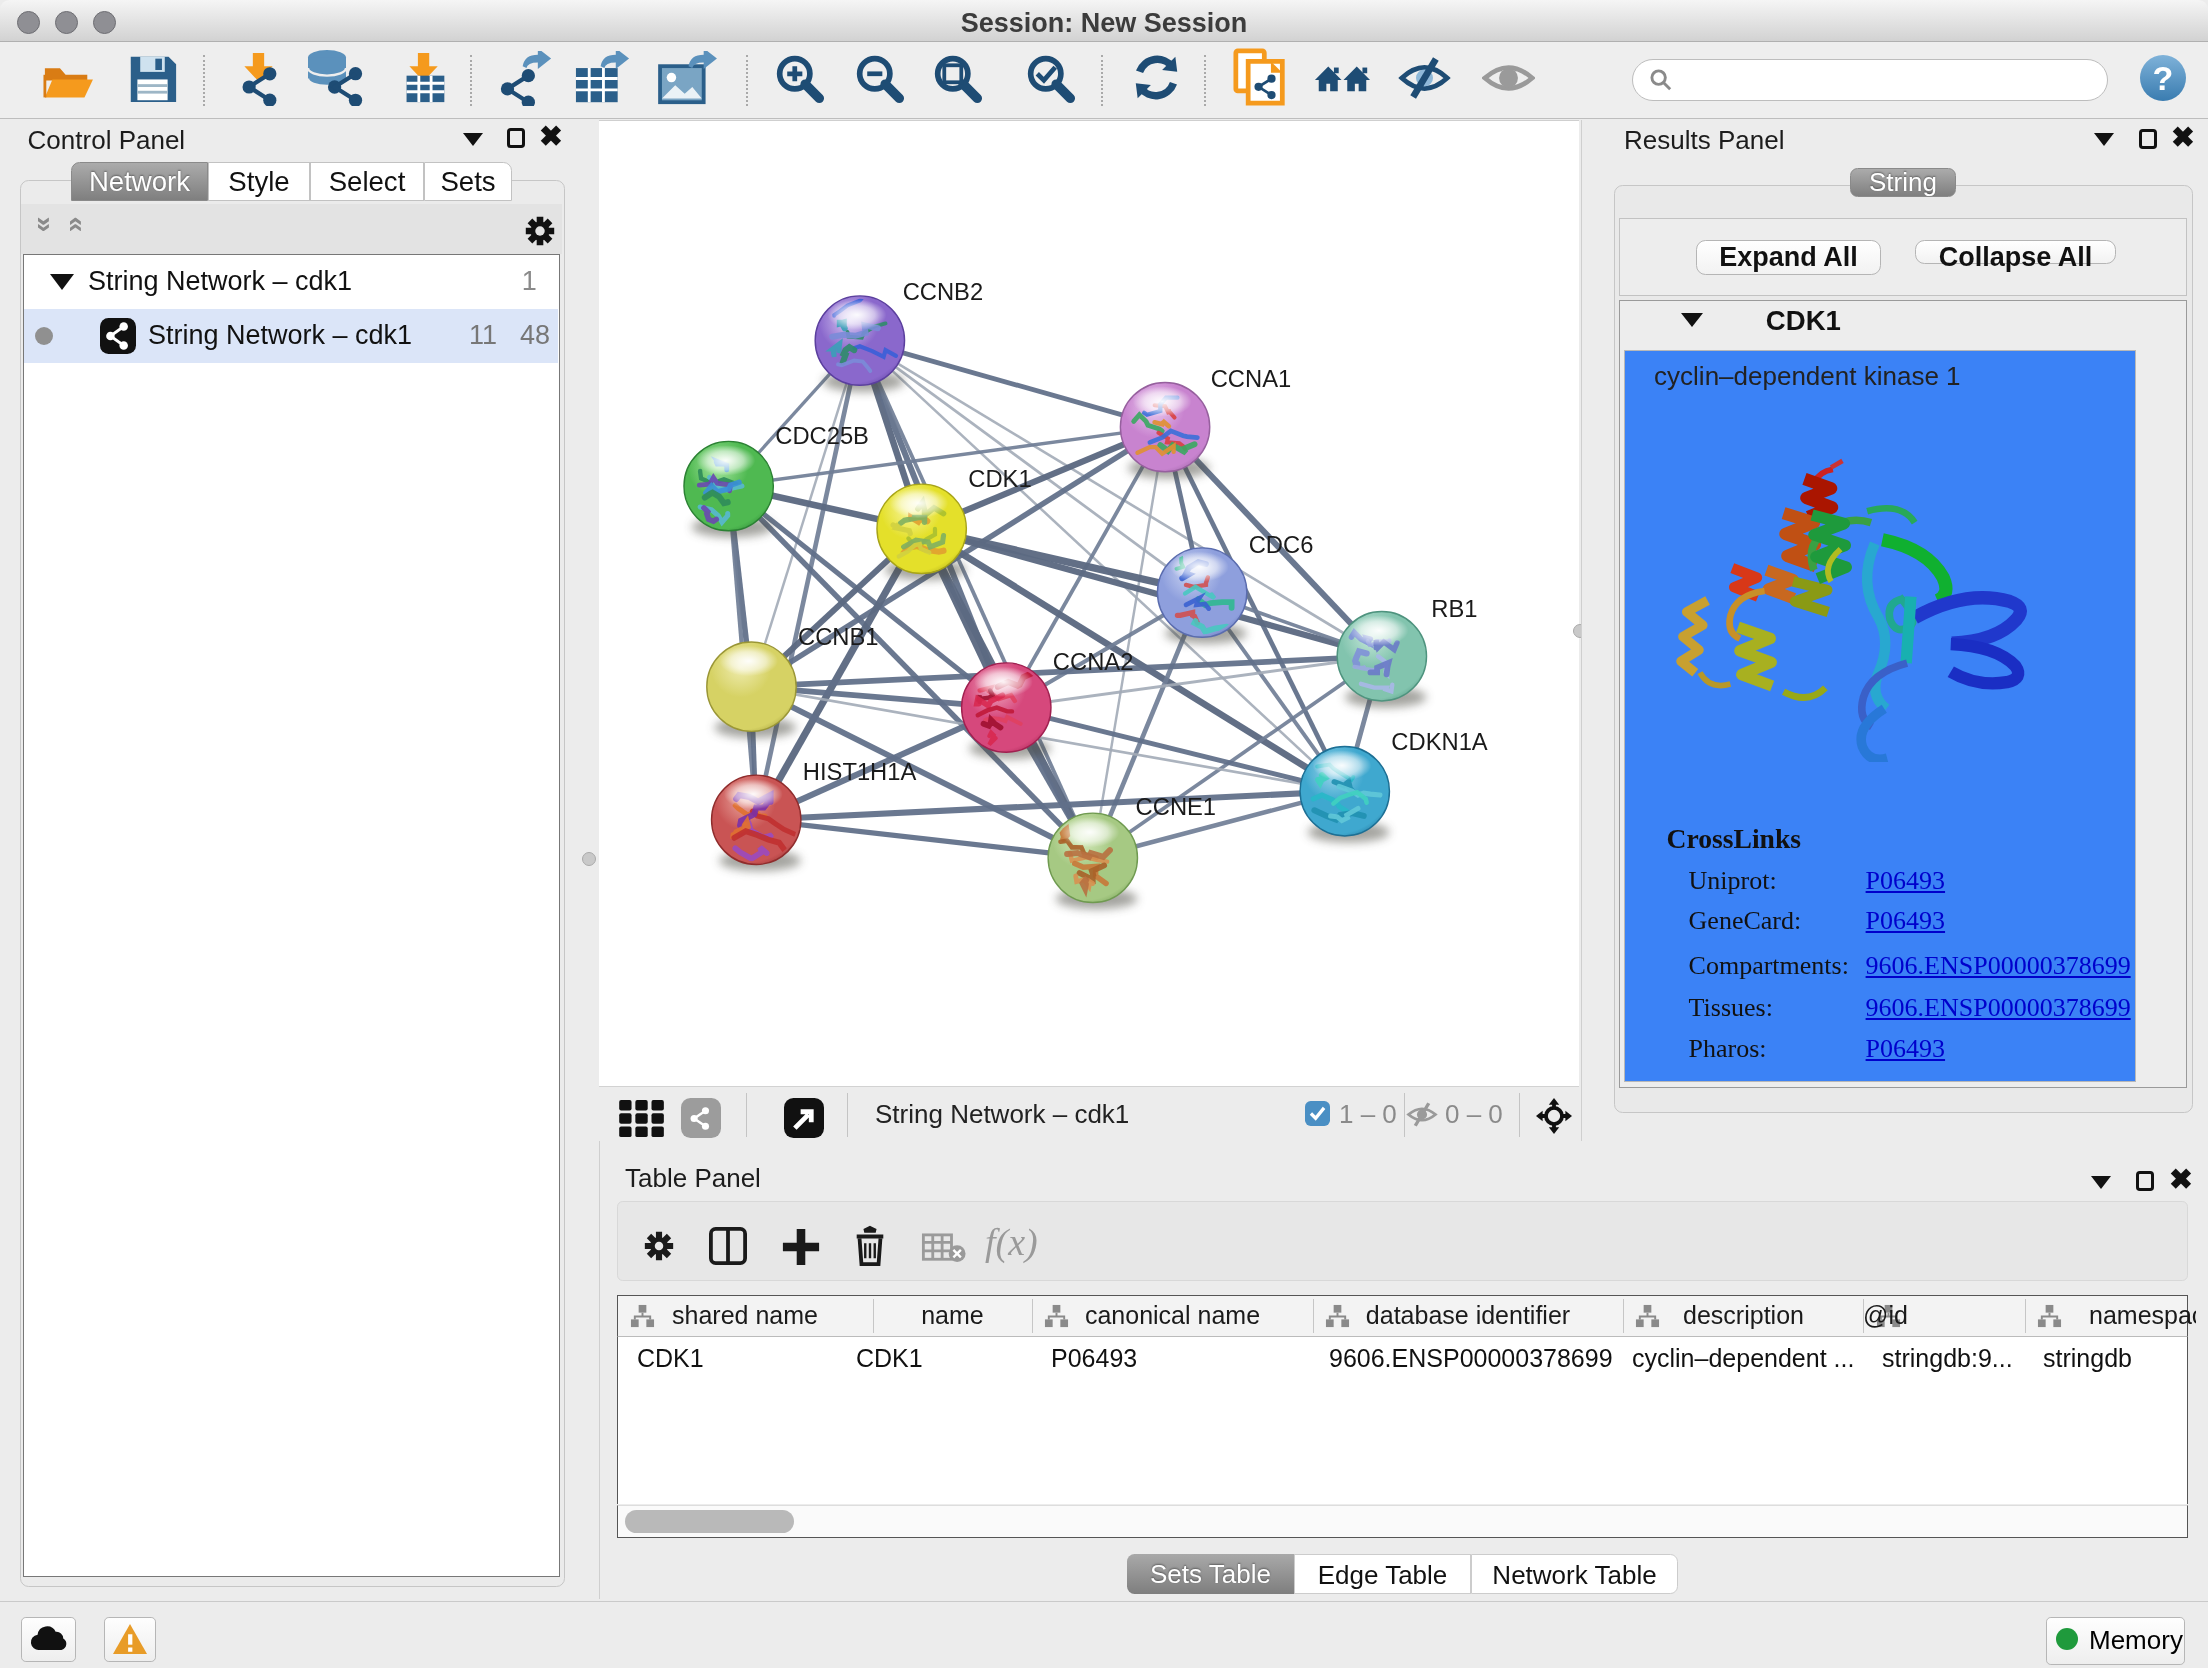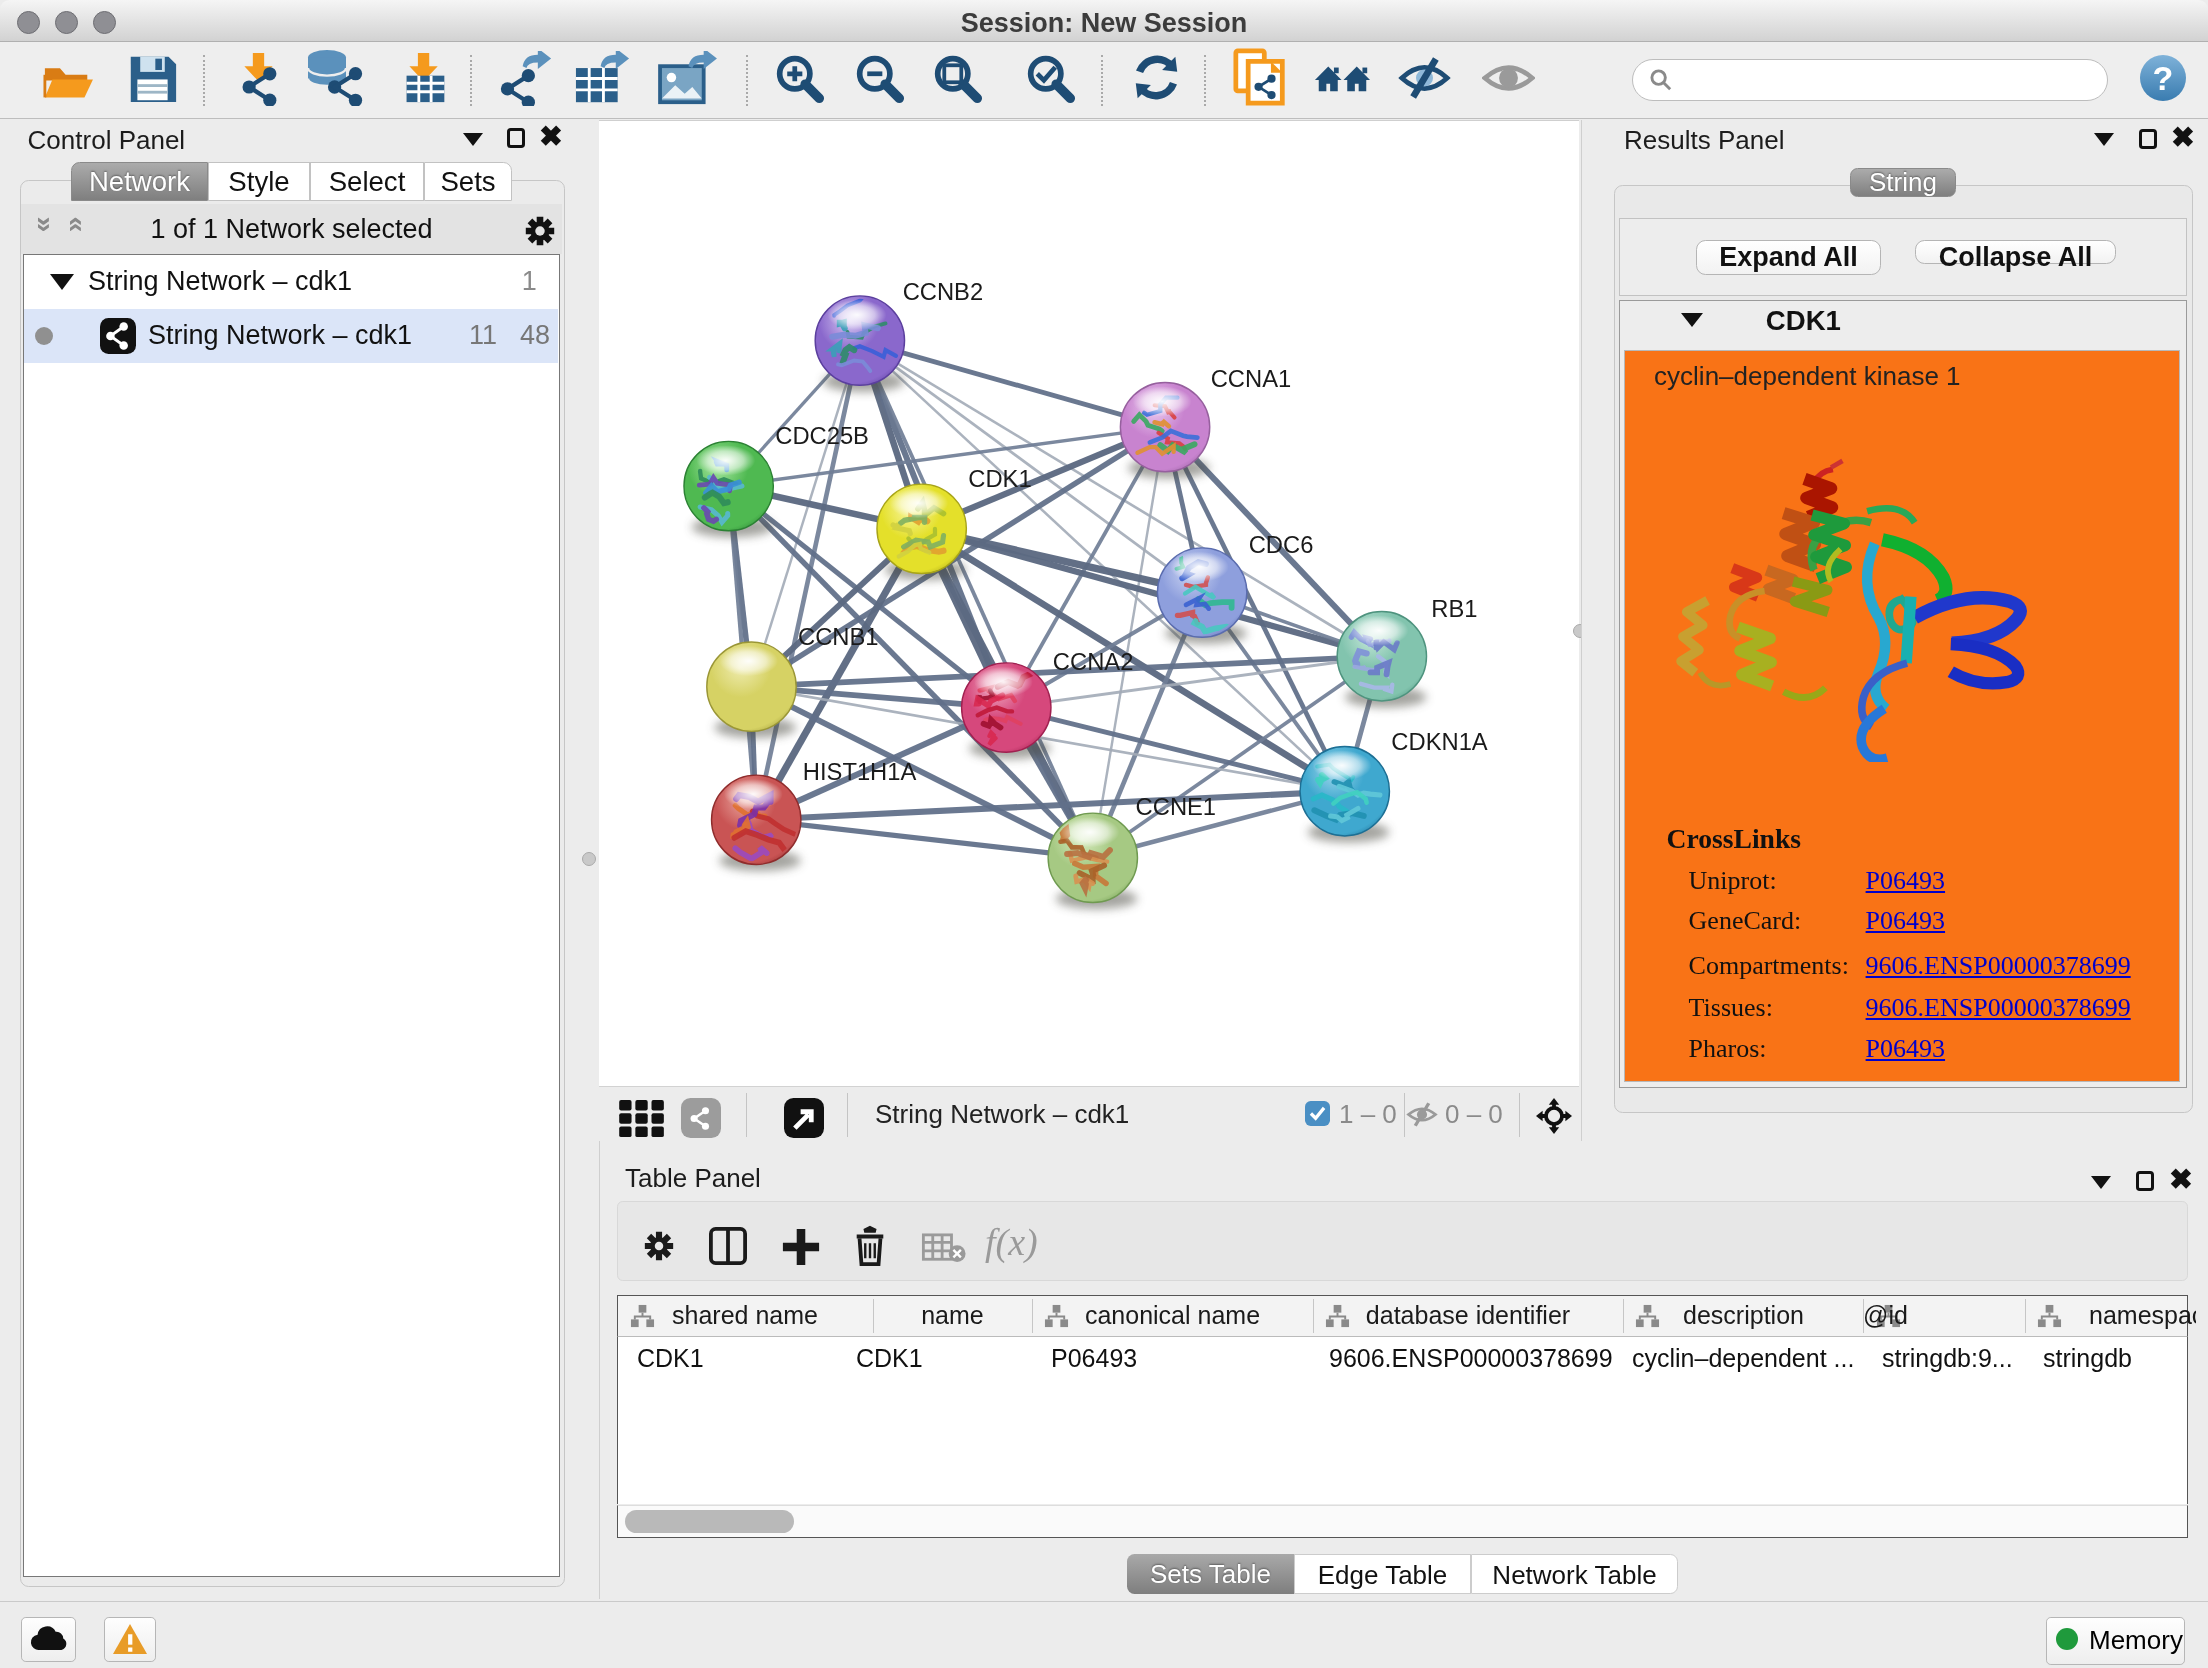--- a/index.html
+++ b/index.html
@@ -204,21 +204,20 @@
 <div class="abs ph-sq" style="left:507px;top:128px;"></div>
 <div class="abs ph-x" style="left:539px;top:126px;">✖</div>
 <div class="abs tab tabsel" style="left:71px;width:137px;border-radius:8.6px 0 0 0;">Network</div>
 <div class="abs tab" style="left:208px;width:102px;">Style</div>
 <div class="abs tab" style="left:310px;width:114px;">Select</div>
 <div class="abs tab" style="left:424px;width:88px;border-radius:0 8.6px 0 0;">Sets</div>
 <div id="cp-box" class="abs">
   <div id="cp-row" class="abs">
     <div class="abs chev" style="left:17px;top:3.8px;transform:rotate(90deg);">»</div>
     <div class="abs chev" style="left:49px;top:3.8px;transform:rotate(90deg);">«</div>
-    <div class="abs" style="left:0;width:541px;top:9.5px;text-align:center;font-size:27px;color:#111;">1 of 1 Network selected</div>
     <svg class="abs" style="left:501px;top:8.6px;" width="36" height="36" viewBox="0 0 38 38">
       <g fill="#111">
           <circle cx="19" cy="19" r="10"></circle>
       <g stroke="#111" stroke-width="7">
             <path d="M19 4 v30 M4 19 h30 M8.4 8.4 l21.2 21.2 M29.6 8.4 l-21.2 21.2"></path>
           </g>
       <circle cx="19" cy="19" r="5" fill="#e3e3e3"></circle>
         </g>
     </svg>
   </div>
@@ -614,21 +613,21 @@
   <div class="abs ph-sq" style="left:557px;top:8.6px;"></div>
   <div class="abs ph-x" style="left:589px;top:6.7px;">✖</div>
   <div class="abs tab tabsel" style="left:268px;top:48px;width:106px;height:28.5px;line-height:27.6px;font-size:26px;border-radius:7.6px;">String</div>
   <div id="res-box" class="abs">
     <div class="abs" style="left:3.8px;top:32px;width:568px;height:78px;border:1.4px solid #c2c2c2;background:#ededed;"></div>
     <div class="btn" style="left:81px;top:54px;width:185px;height:35px;line-height:32px;">Expand All</div>
     <div class="btn" style="left:300px;top:54px;width:201px;height:24px;line-height:32px;">Collapse All</div>
     <div class="abs" style="left:3.8px;top:114px;width:568px;height:788px;border:1.9px solid #9a9a9a;background:#ededed;">
       <div class="abs" style="left:61px;top:12.4px;width:0;height:0;border-left:11.4px solid transparent;border-right:11.4px solid transparent;border-top:14.3px solid #111;"></div>
       <div class="abs" style="left:146px;top:3.8px;font-size:27.6px;font-weight:bold;color:#111;">CDK1</div>
-      <div class="abs" style="left:3.8px;top:49px;width:556px;height:732px;border:1.4px solid #b8b8b8;background:#f97316;">
+      <div class="abs" style="left:3.8px;top:49px;width:512px;height:732px;border:1.4px solid #b8b8b8;background:#3b82f6;">
         <div class="abs" style="left:29.5px;top:9.5px;font-size:26px;color:#222;">cyclin–dependent kinase 1</div>
         <div class="abs serif" style="left:42px;top:472px;font-size:27.6px;font-weight:bold;color:#111;">CrossLinks</div>
         <div class="abs serif" style="left:64px;top:515px;font-size:26px;color:#111;">Uniprot:</div>
         <div class="abs serif" style="left:241px;top:515px;font-size:26px;"><a class="lnk">P06493</a></div>
         <div class="abs serif" style="left:64px;top:555px;font-size:26px;color:#111;">GeneCard:</div>
         <div class="abs serif" style="left:241px;top:555px;font-size:26px;"><a class="lnk">P06493</a></div>
         <div class="abs serif" style="left:64px;top:600px;font-size:26px;color:#111;">Compartments:</div>
         <div class="abs serif" style="left:241px;top:600px;font-size:26px;"><a class="lnk">9606.ENSP00000378699</a></div>
         <div class="abs serif" style="left:64px;top:642px;font-size:26px;color:#111;">Tissues:</div>
         <div class="abs serif" style="left:241px;top:642px;font-size:26px;"><a class="lnk">9606.ENSP00000378699</a></div>

